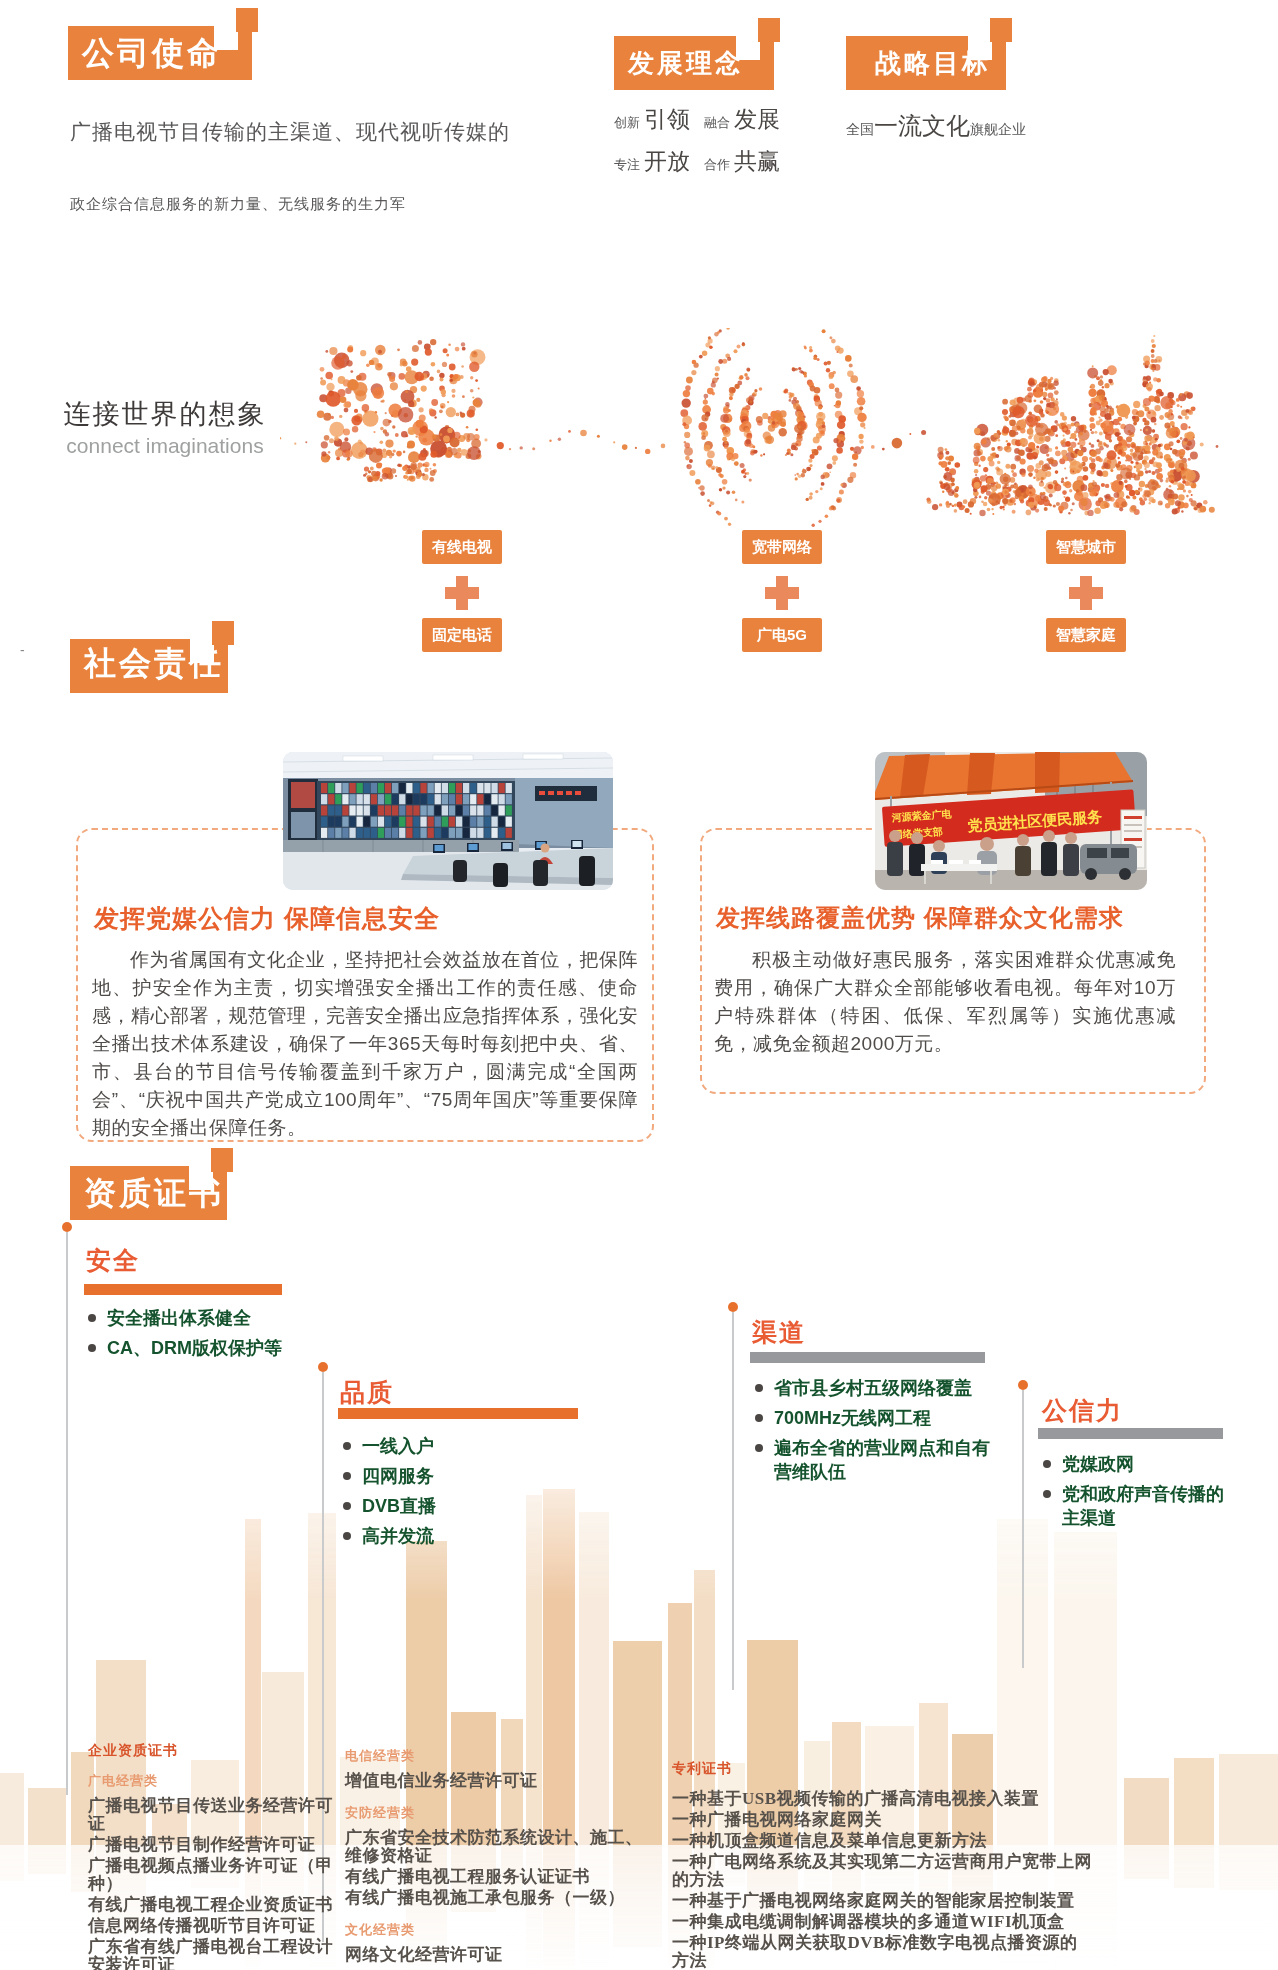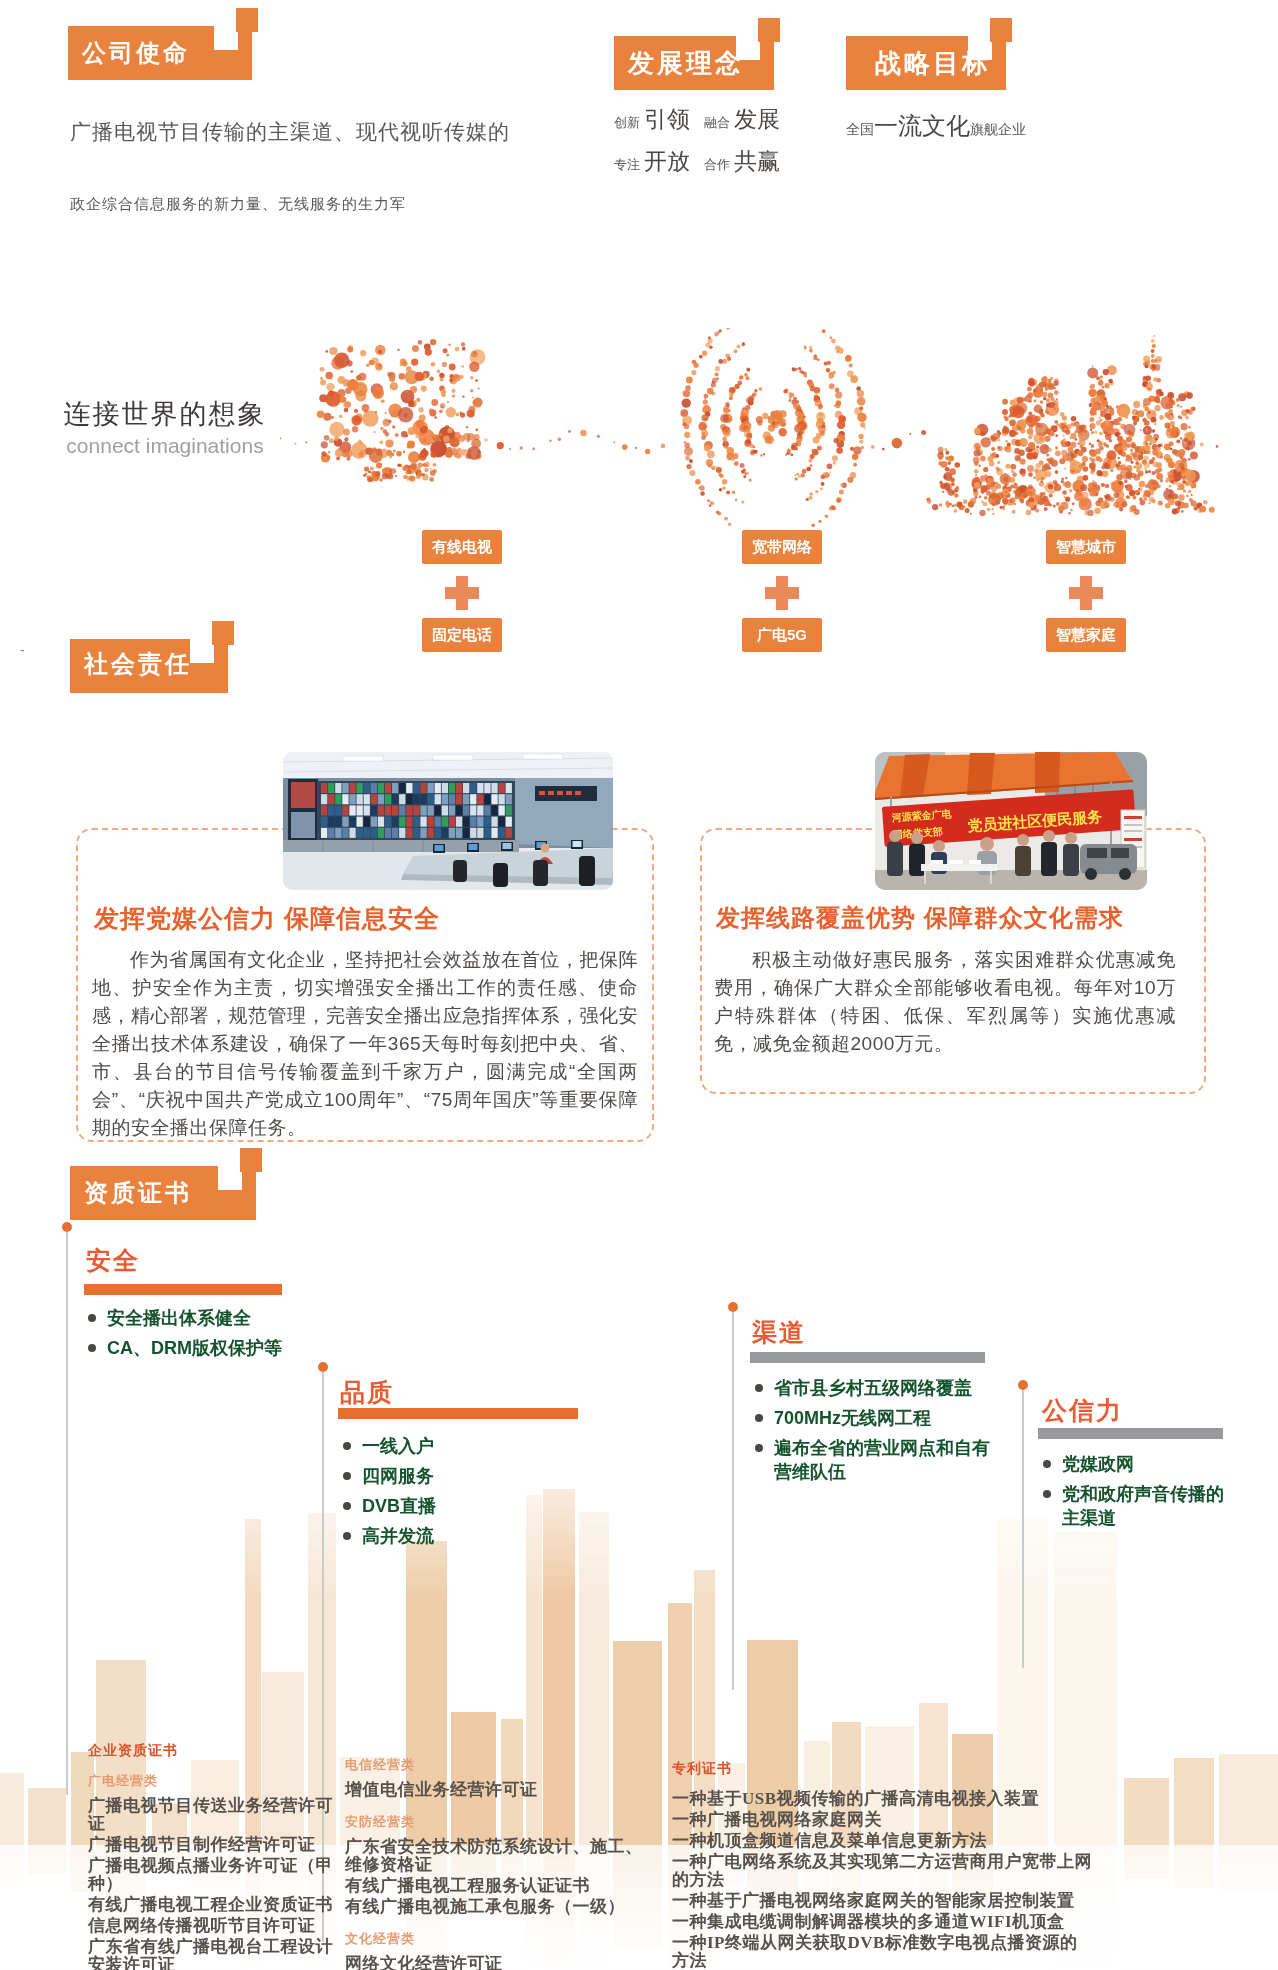--- a/index.html
+++ b/index.html
@@ -1,21 +1,21 @@
 <!DOCTYPE html>
 <html><head>
 <meta charset="utf-8">
 <style>
   html,body{margin:0;padding:0;background:#ffffff;}
   .page{position:relative;width:1278px;height:1970px;background:#fff;overflow:hidden;
         font-family:"Liberation Sans",sans-serif;color:#4A4644;}
   .abs{position:absolute;}
 
   
-  .hdr{position:absolute;background:#E8823C;color:#fff;font-weight:bold;font-size:24px;
+  .hdr{position:absolute;background:#E8823C;color:#fff;font-weight:bold;font-size:32px;
        height:54px;line-height:54px;padding-left:14px;letter-spacing:3px;box-sizing:border-box;}
   .notch-w{position:absolute;top:-14px;right:14px;width:24px;height:38px;background:#fff;}
   .notch-o{position:absolute;top:-18px;right:-6px;width:22px;height:24px;background:#E8823C;}
 
   .mission-line{position:absolute;font-size:21px;color:#595757;letter-spacing:1px;}
   .mission-sub{position:absolute;font-size:15px;color:#595757;letter-spacing:1px;}
 
   .phil-row{position:absolute;white-space:nowrap;color:#595757;}
   .phil-row .sm{font-size:13px;margin-right:4px;}
   .phil-row .bg{font-size:23px;color:#4A4644;margin-right:14px;}
@@ -2132,21 +2132,21 @@
       <rect x="94" y="108" width="12" height="4" fill="#ffffff"></rect>
     </svg>
   </div>
 
   <div class="card-heading" style="left:94px;top:902px;">发挥党媒公信力 保障信息安全</div>
   <div class="card-body" style="left:92px;top:946px;width:546px;">作为省属国有文化企业，坚持把社会效益放在首位，把保阵地、护安全作为主责，切实增强安全播出工作的责任感、使命感，精心部署，规范管理，完善安全播出应急指挥体系，强化安全播出技术体系建设，确保了一年365天每时每刻把中央、省、市、县台的节目信号传输覆盖到千家万户，圆满完成“全国两会”、“庆祝中国共产党成立100周年”、“75周年国庆”等重要保障期的安全播出保障任务。</div>
 
   <div class="card-heading" style="left:716px;top:902px;font-size:24px;">发挥线路覆盖优势 保障群众文化需求</div>
   <div class="card-body" style="left:714px;top:946px;width:462px;">积极主动做好惠民服务，落实困难群众优惠减免费用，确保广大群众全部能够收看电视。每年对10万户特殊群体（特困、低保、军烈属等）实施优惠减免，减免金额超2000万元。</div>
 
-  <div class="hdr" style="left:70px;top:1166px;width:186px;">
+  <div class="hdr" style="left:70px;top:1166px;width:157px;">
     <span>资质证书</span>
     <span class="notch-w"></span>
     <span class="notch-o"></span>
   </div>
 
   <div class="vline" style="left:66px;top:1232px;height:563px;"></div>
   <div class="vdot" style="left:62px;top:1222px;"></div>
   <div class="pillar-title" style="left:86px;top:1244px;">安全</div>
   <div class="pbar orange" style="left:84px;top:1284px;width:198px;"></div>
   <div class="plist" style="left:85px;top:1306px;width:250px;">
@@ -2190,21 +2190,21 @@
     <div class="cert-item">广播电视节目传送业务经营许可证</div>
     <div class="cert-item">广播电视节目制作经营许可证</div>
     <div class="cert-item">广播电视频点播业务许可证（甲种）</div>
     <div class="cert-item">有线广播电视工程企业资质证书</div>
     <div class="cert-item">信息网络传播视听节目许可证</div>
     <div class="cert-item">广东省有线广播电视台工程设计安装许可证</div>
     <div class="cert-item">卫星地面接收设施安装服务许可证</div>
   </div>
 
   <div class="certcol" style="left:345px;top:1744px;width:300px;">
-    <div class="cert-sub" style="margin-top:12px;">电信经营类</div>
+    <div class="cert-sub" style="margin-top:3px;">电信经营类</div>
     <div class="cert-item">增值电信业务经营许可证</div>
     <div class="cert-sub">安防经营类</div>
     <div class="cert-item">广东省安全技术防范系统设计、施工、维修资格证</div>
     <div class="cert-item">有线广播电视工程服务认证证书</div>
     <div class="cert-item">有线广播电视施工承包服务（一级）</div>
     <div class="cert-sub">文化经营类</div>
     <div class="cert-item">网络文化经营许可证</div>
     <div class="cert-sub" style="margin-bottom:2px;">认证证书类</div>
 
   </div>

